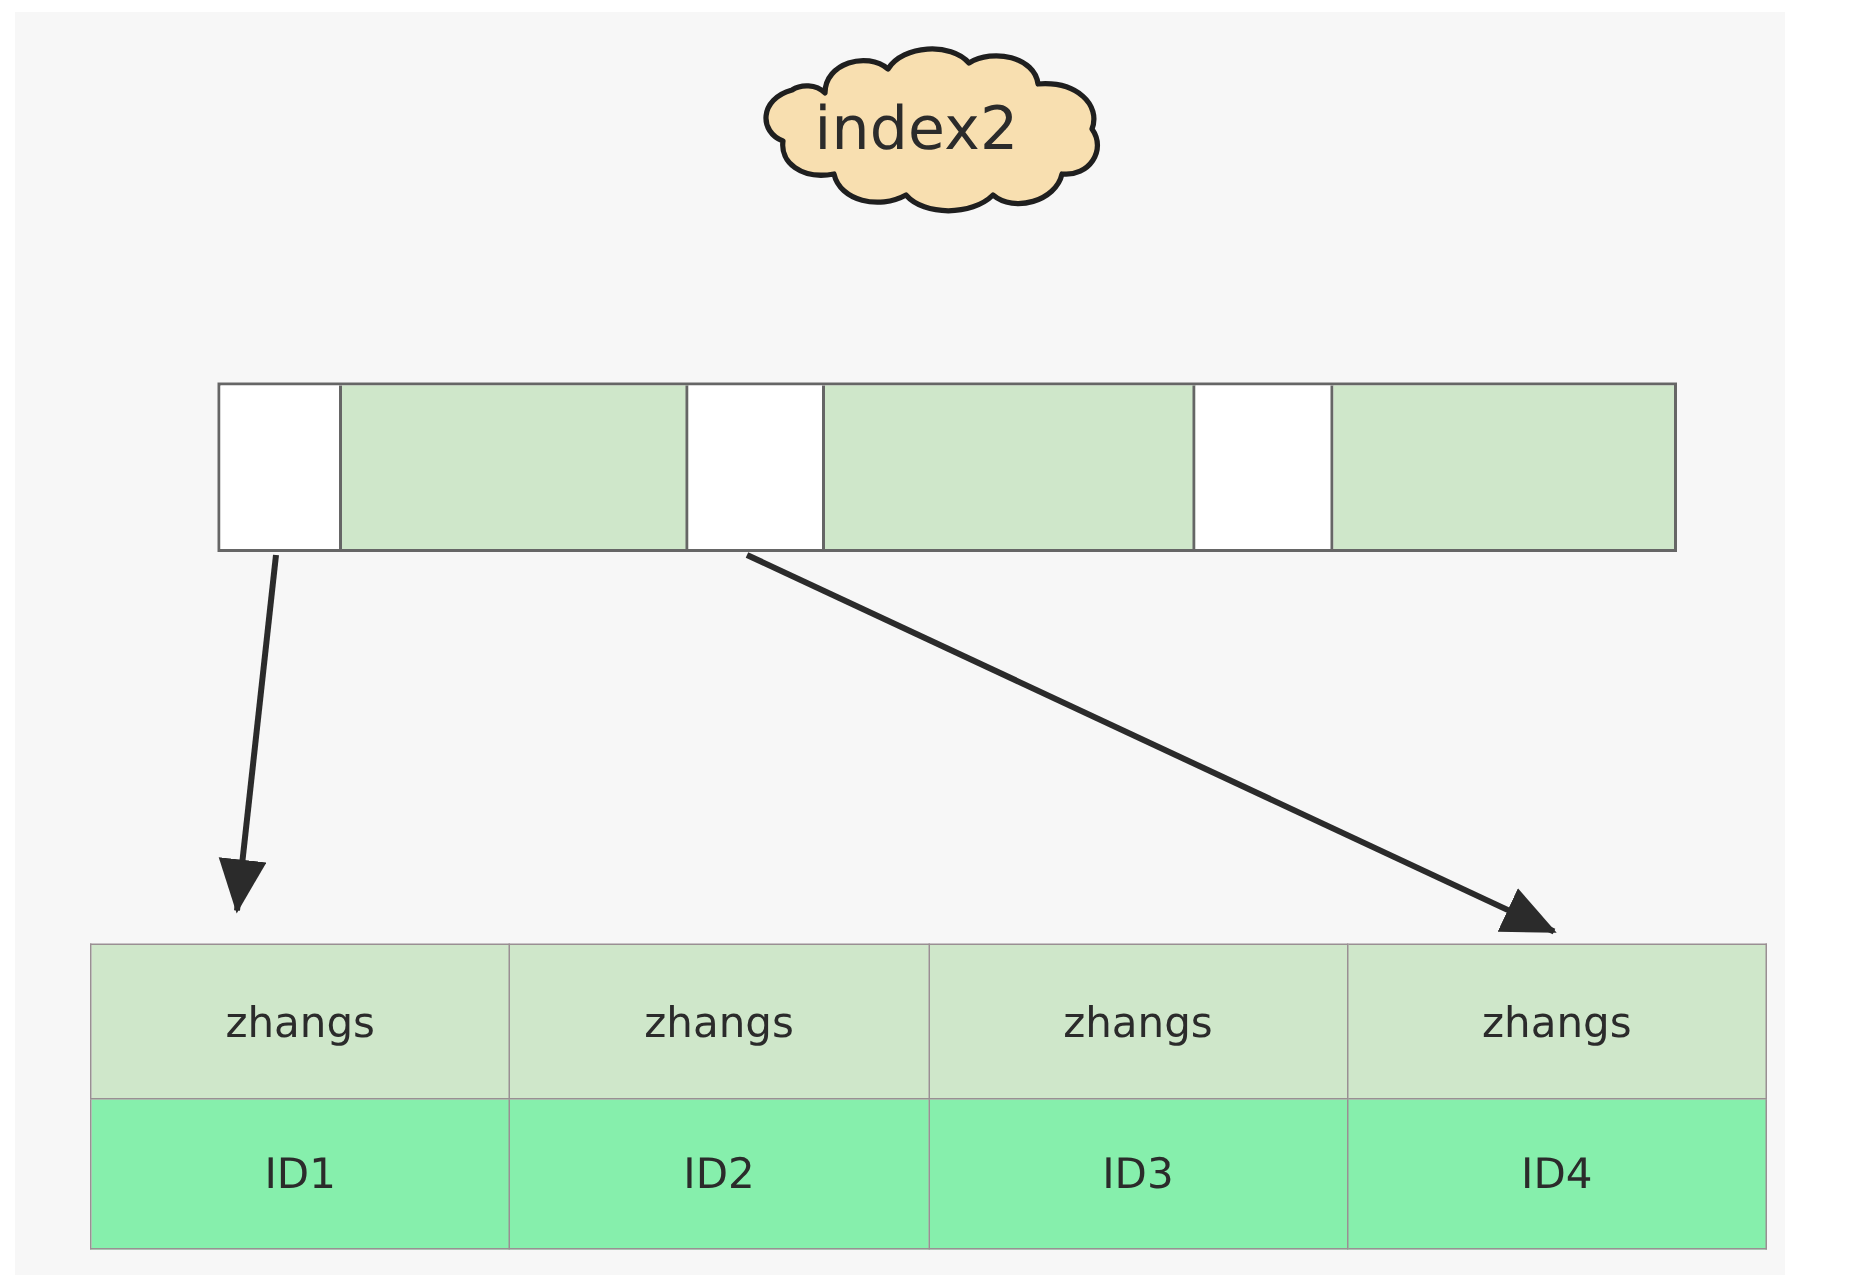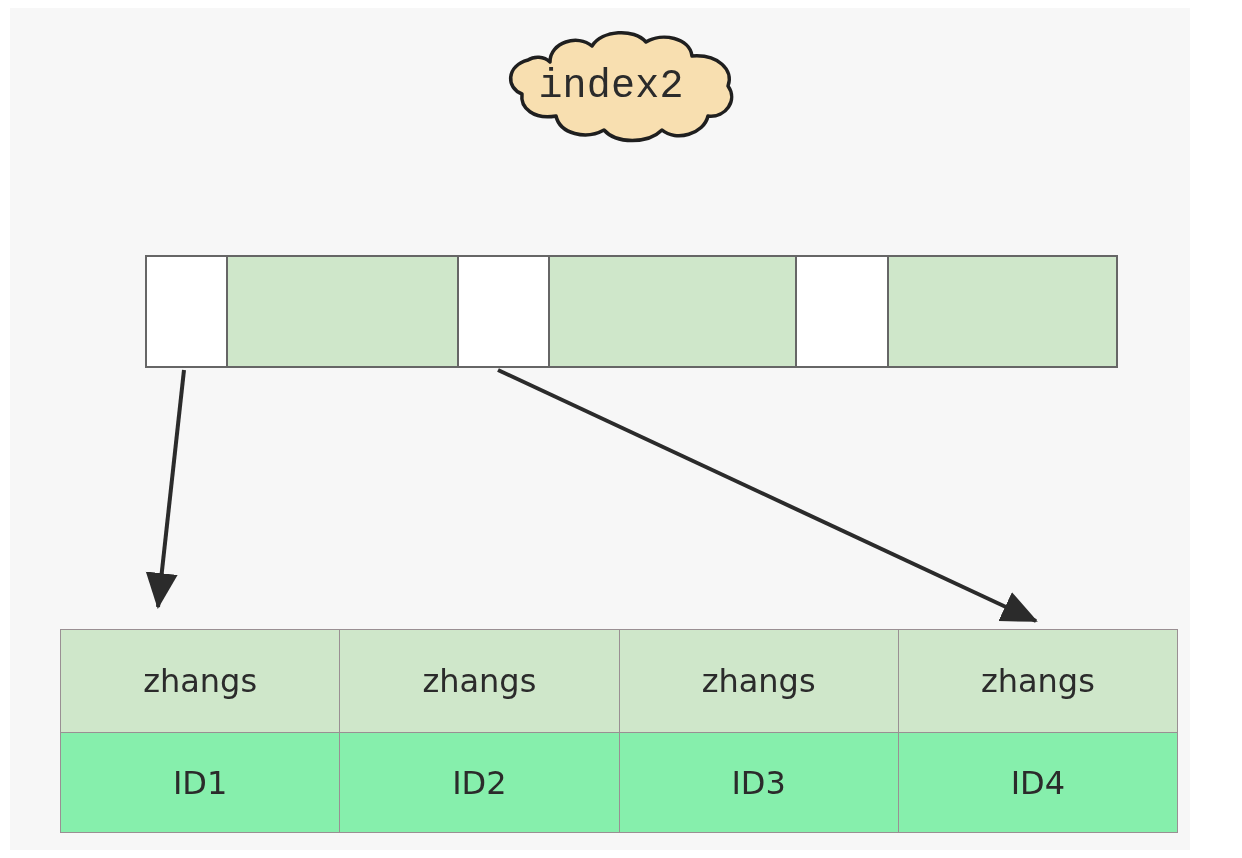--- a/index.html
+++ b/index.html
@@ -30,21 +30,20 @@
     background: #f7f7f7;
   }
 
   
   #cloud-wrap {
     position: absolute;
     left: 478px;
     top: 26px;
     width: 266px;
     height: 120px;
-    font-family: Liberation Mono, monospace;
   }
   #cloud-wrap svg { display: block; }
   #cloud-label {
     position: absolute;
     left: 0;
     top: 0;
     width: 266px;
     height: 120px;
     display: flex;
     align-items: center;
@@ -95,21 +94,21 @@
     height: 201px;
     box-sizing: border-box;
     border: 1px solid #9a8f93;
     border-collapse: collapse;
     table-layout: fixed;
   }
   #table td {
     border: 1px solid #9a8f93;
     text-align: center;
     vertical-align: middle;
-    font-size: 32px;
+    font-size: 28px;
     color: #2b2b2b;
     padding: 0;
   }
   #table tr.name-row td {
     background: #cfe7ca;
     height: 102px;
   }
   #table tr.id-row td {
     background: #86efac;
     height: 99px;

